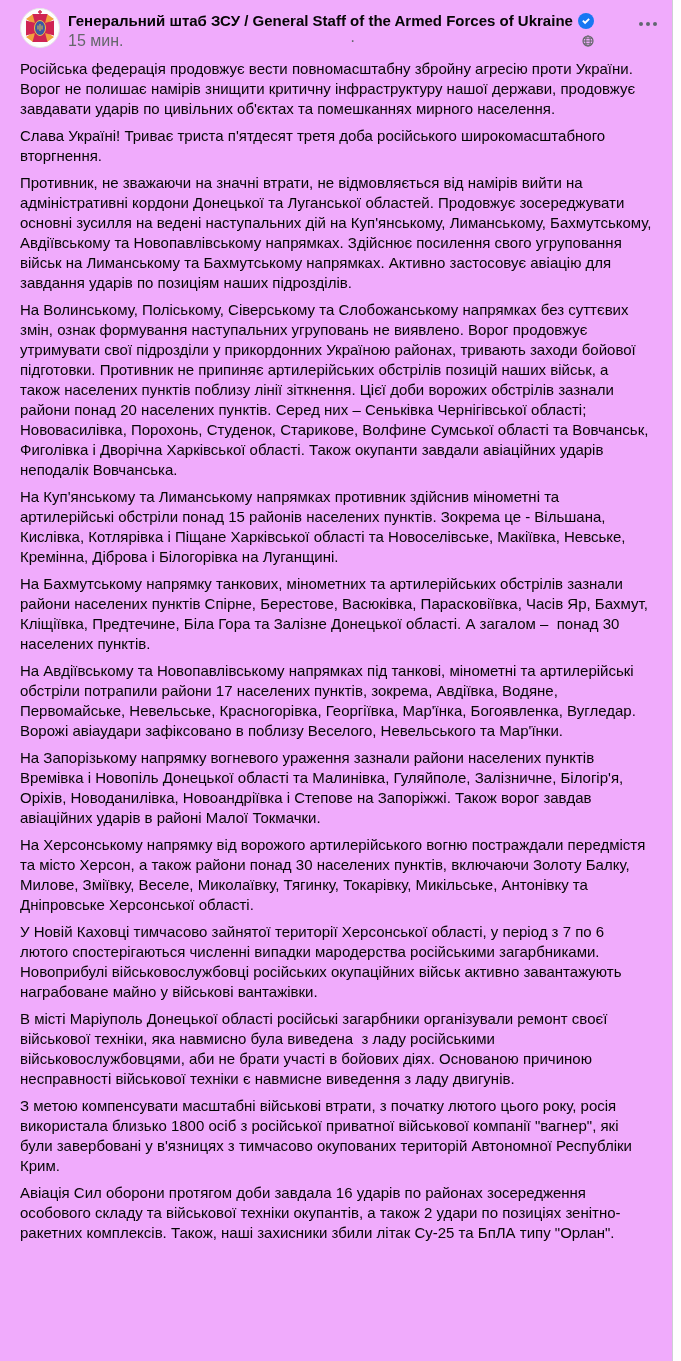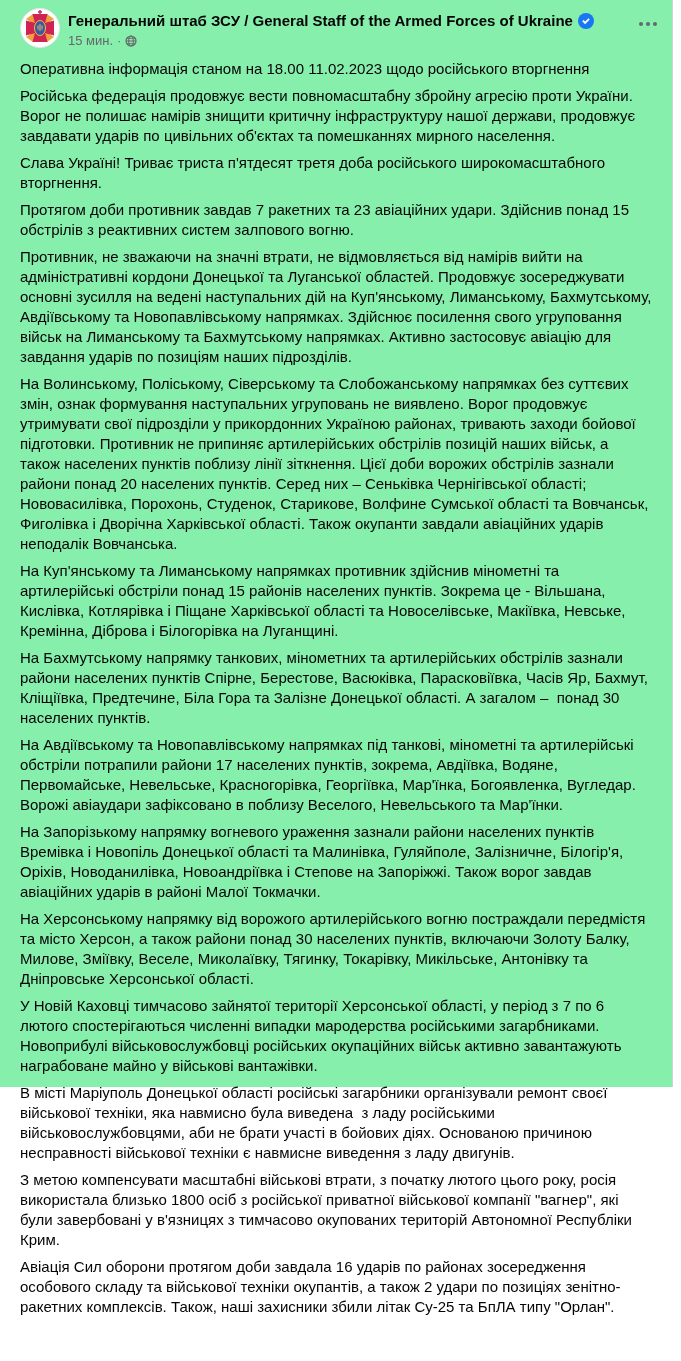--- a/index.html
+++ b/index.html
@@ -4,32 +4,32 @@
 <style>
   html, body { margin:0; padding:0; }
   body {
     width:681px; height:1361px; overflow:hidden;
     background:#ffffff;
     font-family:"Liberation Sans","DejaVu Sans",sans-serif;
     -webkit-font-smoothing:antialiased;
   }
   .card {
     position:relative; box-sizing:border-box;
-    width:673px; height:1087px;
-    background:#86efac;
+    width:673px; height:1361px;
+    background:#f0abfc;
     border-right:1px solid #ced0d4;
   }
   .header { display:flex; align-items:flex-start; padding:8px 16px 0 20px; }
   .avatar { width:40px; height:40px; flex:0 0 40px; border-radius:50%; display:block; cursor:pointer; }
   .avatar svg { display:block; }
   .header-text { margin-left:8px; padding-top:3px; min-width:0; }
   .name-row { display:flex; align-items:center; gap:5px; white-space:nowrap; }
   .page-name { font-size:15px; font-weight:bold; color:#050505; line-height:20px; cursor:pointer; }
   .badge { display:inline-flex; flex:0 0 auto; }
-  .meta-row { display:flex; align-items:center; gap:4px; font-size:13px; color:#65676b; line-height:16px; margin-top:2px; }
+  .meta-row { display:flex; align-items:center; gap:4px; font-size:16px; color:#65676b; line-height:16px; margin-top:2px;justify-content:space-between; }
   .meta-row .ts { cursor:pointer; }
   .sep { color:#65676b; }
   .globe { display:inline-flex; }
   .more {
     position:absolute; top:14px; right:6px;
     background:none; border:none; padding:8px; cursor:pointer; line-height:0;
   }
   .dots i { display:inline-block; width:4px; height:4px; border-radius:50%; background:#606770; margin:0 1.5px; }
   .post-body { padding:10px 20px 0 20px; font-size:15px; line-height:20px; color:#050505; }
   .post-body p { margin:0 0 7px 0; white-space:pre-wrap; }
@@ -85,24 +85,22 @@
       </div>
     </div>
 
     <button class="more">
       <span class="dots"><i></i><i></i><i></i></span>
     </button>
 
   </header>
 
   <div class="post-body" id="post-text">
-      <p>Оперативна інформація станом на 18.00 11.02.2023 щодо російського вторгнення</p>
       <p>Російська федерація продовжує вести повномасштабну збройну агресію проти України. Ворог не полишає намірів знищити критичну інфраструктуру нашої держави, продовжує завдавати ударів по цивільних об'єктах та помешканнях мирного населення.</p>
       <p>Слава Україні! Триває триста п'ятдесят третя доба російського широкомасштабного вторгнення.</p>
-      <p>Протягом доби противник завдав 7 ракетних та 23 авіаційних удари. Здійснив понад 15 обстрілів з реактивних систем залпового вогню.</p>
       <p>Противник, не зважаючи на значні втрати, не відмовляється від намірів вийти на адміністративні кордони Донецької та Луганської областей. Продовжує зосереджувати основні зусилля на ведені наступальних дій на Куп'янському, Лиманському, Бахмутському, Авдіївському та Новопавлівському напрямках. Здійснює посилення свого угруповання військ на Лиманському та Бахмутському напрямках. Активно застосовує авіацію для завдання ударів по позиціям наших підрозділів.</p>
       <p>На Волинському, Поліському, Сіверському та Слобожанському напрямках без суттєвих змін, ознак формування наступальних угруповань не виявлено. Ворог продовжує утримувати свої підрозділи у прикордонних Україною районах, тривають заходи бойової підготовки. Противник не припиняє артилерійських обстрілів позицій наших військ, а також населених пунктів поблизу лінії зіткнення. Цієї доби ворожих обстрілів зазнали райони понад 20 населених пунктів. Серед них – Сеньківка Чернігівської області; Нововасилівка, Порохонь, Студенок, Старикове, Волфине Сумської області та Вовчанськ, Фиголівка і Дворічна Харківської області. Також окупанти завдали авіаційних ударів неподалік Вовчанська.</p>
       <p>На Куп'янському та Лиманському напрямках противник здійснив мінометні та артилерійські обстріли понад 15 районів населених пунктів. Зокрема це - Вільшана, Кислівка, Котлярівка і Піщане Харківської області та Новоселівське, Макіївка, Невське, Кремінна, Діброва і Білогорівка на Луганщині.</p>
       <p>На Бахмутському напрямку танкових, мінометних та артилерійських обстрілів зазнали райони населених пунктів Спірне, Берестове, Васюківка, Парасковіївка, Часів Яр, Бахмут, Кліщіївка, Предтечине, Біла Гора та Залізне Донецької області. А загалом –  понад 30 населених пунктів.</p>
       <p>На Авдіївському та Новопавлівському напрямках під танкові, мінометні та артилерійські обстріли потрапили райони 17 населених пунктів, зокрема, Авдіївка, Водяне, Первомайське, Невельське, Красногорівка, Георгіївка, Мар'їнка, Богоявленка, Вугледар. Ворожі авіаудари зафіксовано в поблизу Веселого, Невельського та Мар'їнки.</p>
       <p>На Запорізькому напрямку вогневого ураження зазнали райони населених пунктів Времівка і Новопіль Донецької області та Малинівка, Гуляйполе, Залізничне, Білогір'я, Оріхів, Новоданилівка, Новоандріївка і Степове на Запоріжжі. Також ворог завдав авіаційних ударів в районі Малої Токмачки.</p>
       <p>На Херсонському напрямку від ворожого артилерійського вогню постраждали передмістя та місто Херсон, а також райони понад 30 населених пунктів, включаючи Золоту Балку, Милове, Зміївку, Веселе, Миколаївку, Тягинку, Токарівку, Микільське, Антонівку та Дніпровське Херсонської області.</p>
       <p>У Новій Каховці тимчасово зайнятої території Херсонської області, у період з 7 по 6 лютого спостерігаються численні випадки мародерства російськими загарбниками. Новоприбулі військовослужбовці російських окупаційних військ активно завантажують награбоване майно у військові вантажівки.</p>
       <p>В місті Маріуполь Донецької області російські загарбники організували ремонт своєї військової техніки, яка навмисно була виведена  з ладу російськими  військовослужбовцями, аби не брати участі в бойових діях. Основаною причиною несправності військової техніки є навмисне виведення з ладу двигунів.</p>
       <p>З метою компенсувати масштабні військові втрати, з початку лютого цього року, росія використала близько 1800 осіб з російської приватної військової компанії "вагнер", які були завербовані у в'язницях з тимчасово окупованих територій Автономної Республіки Крим.</p>

